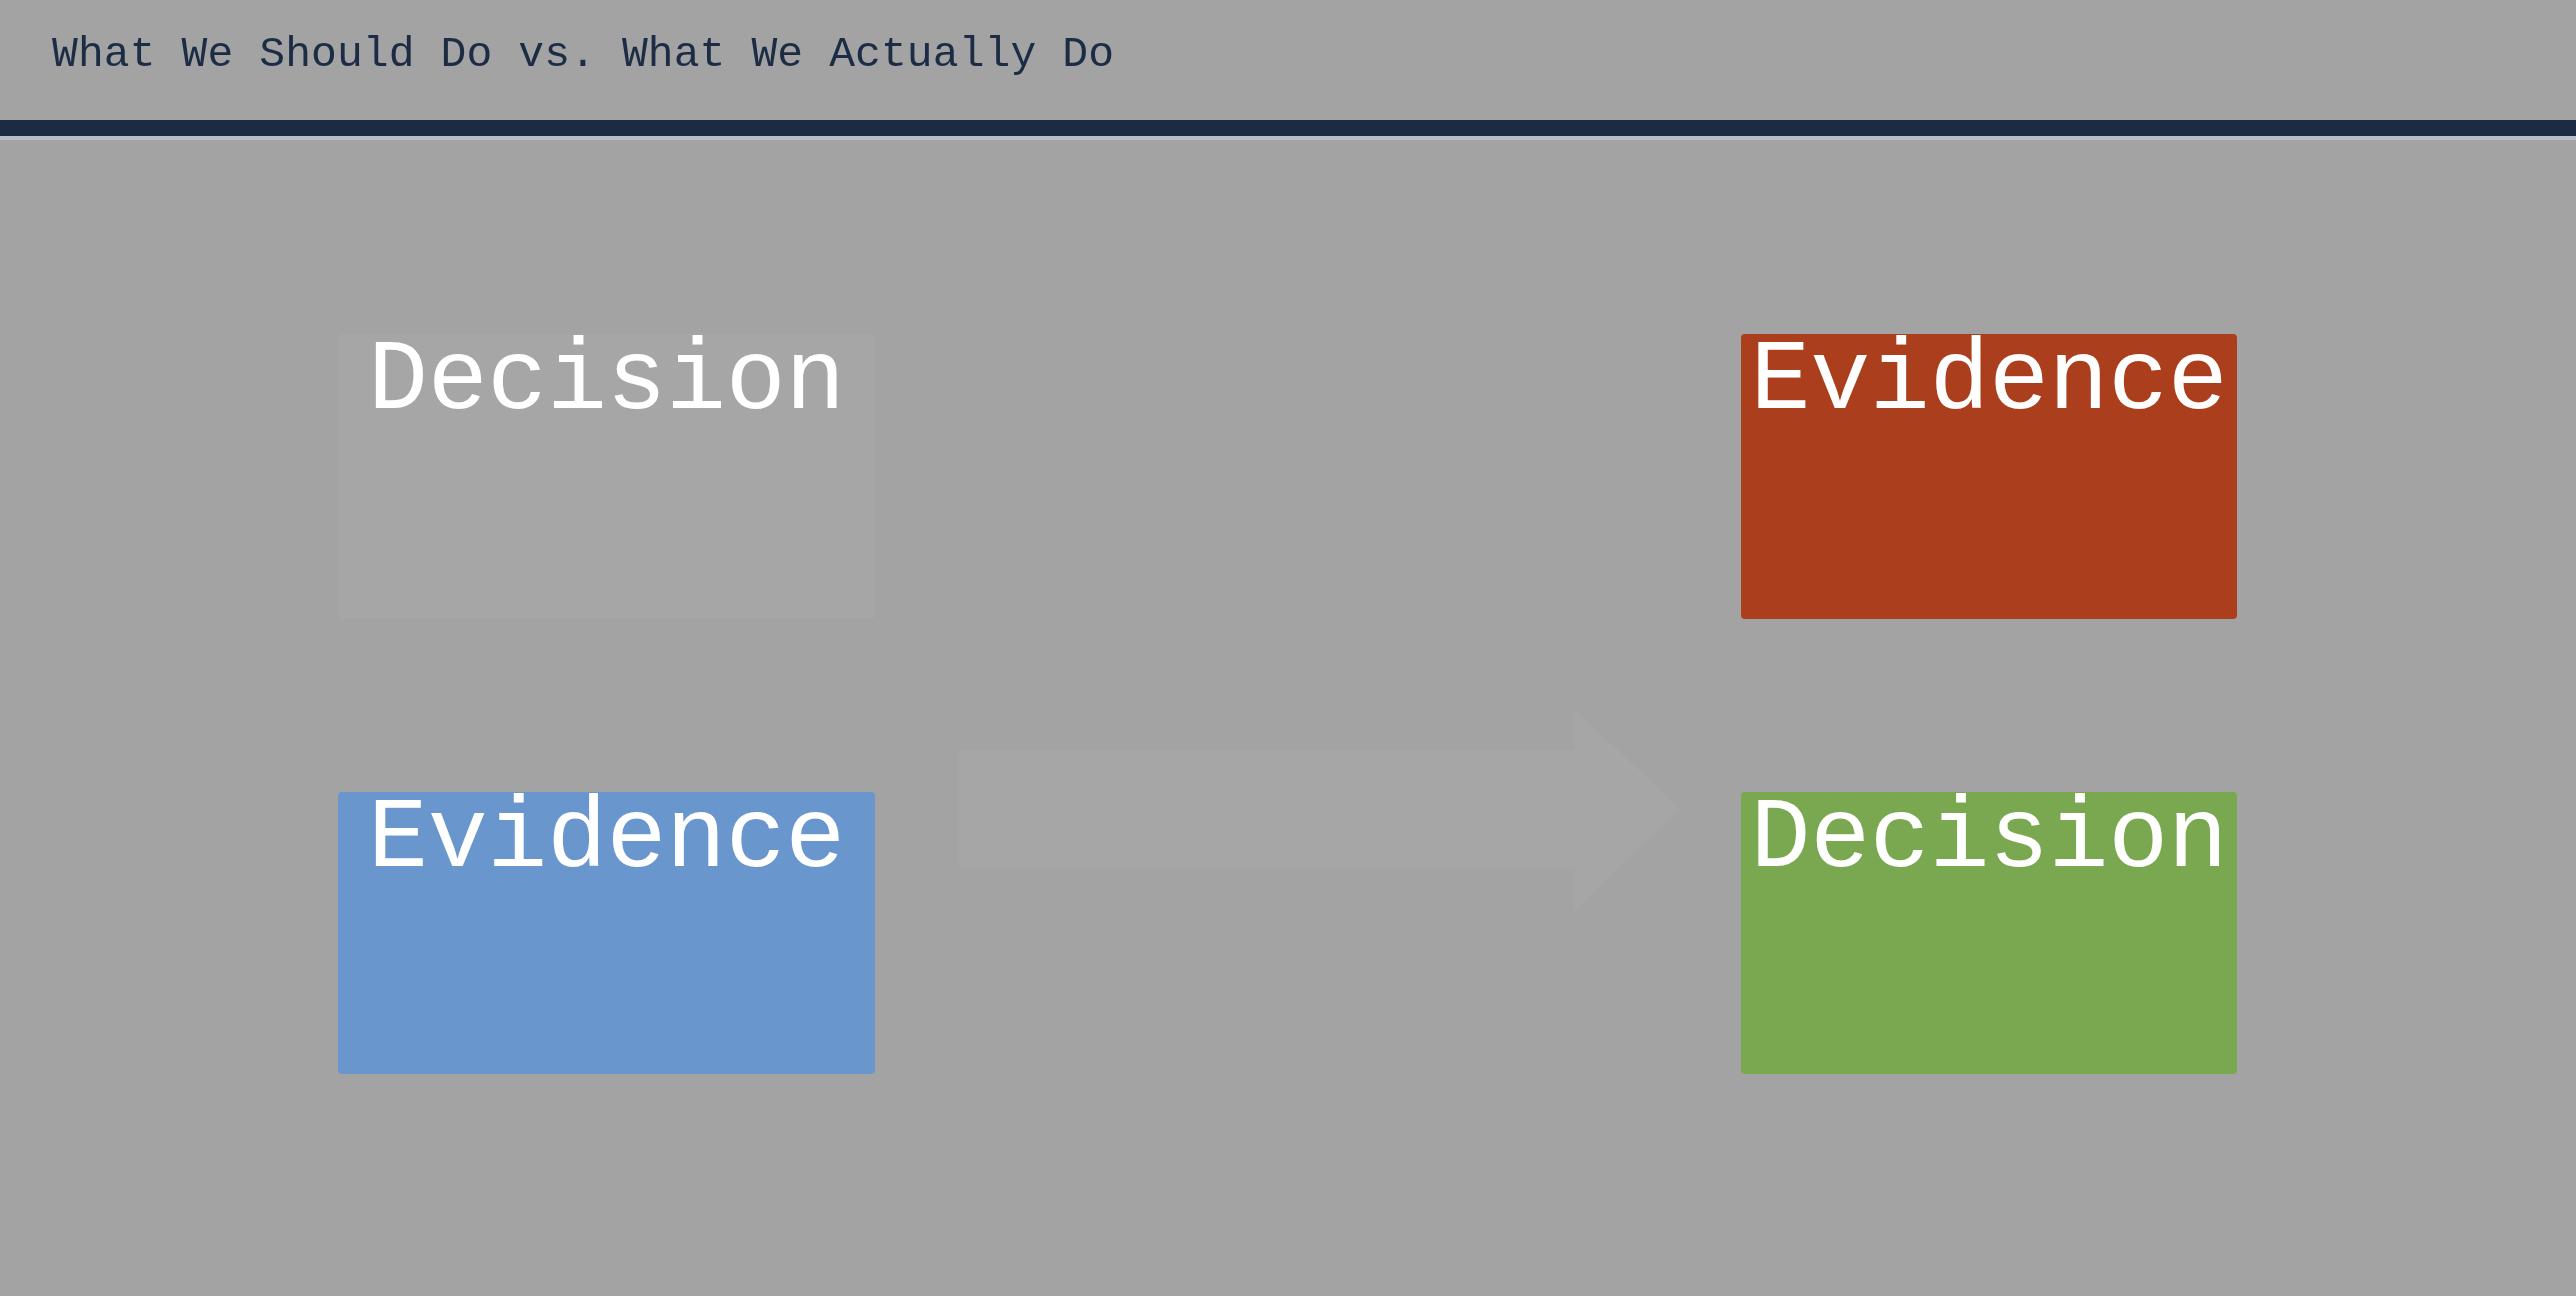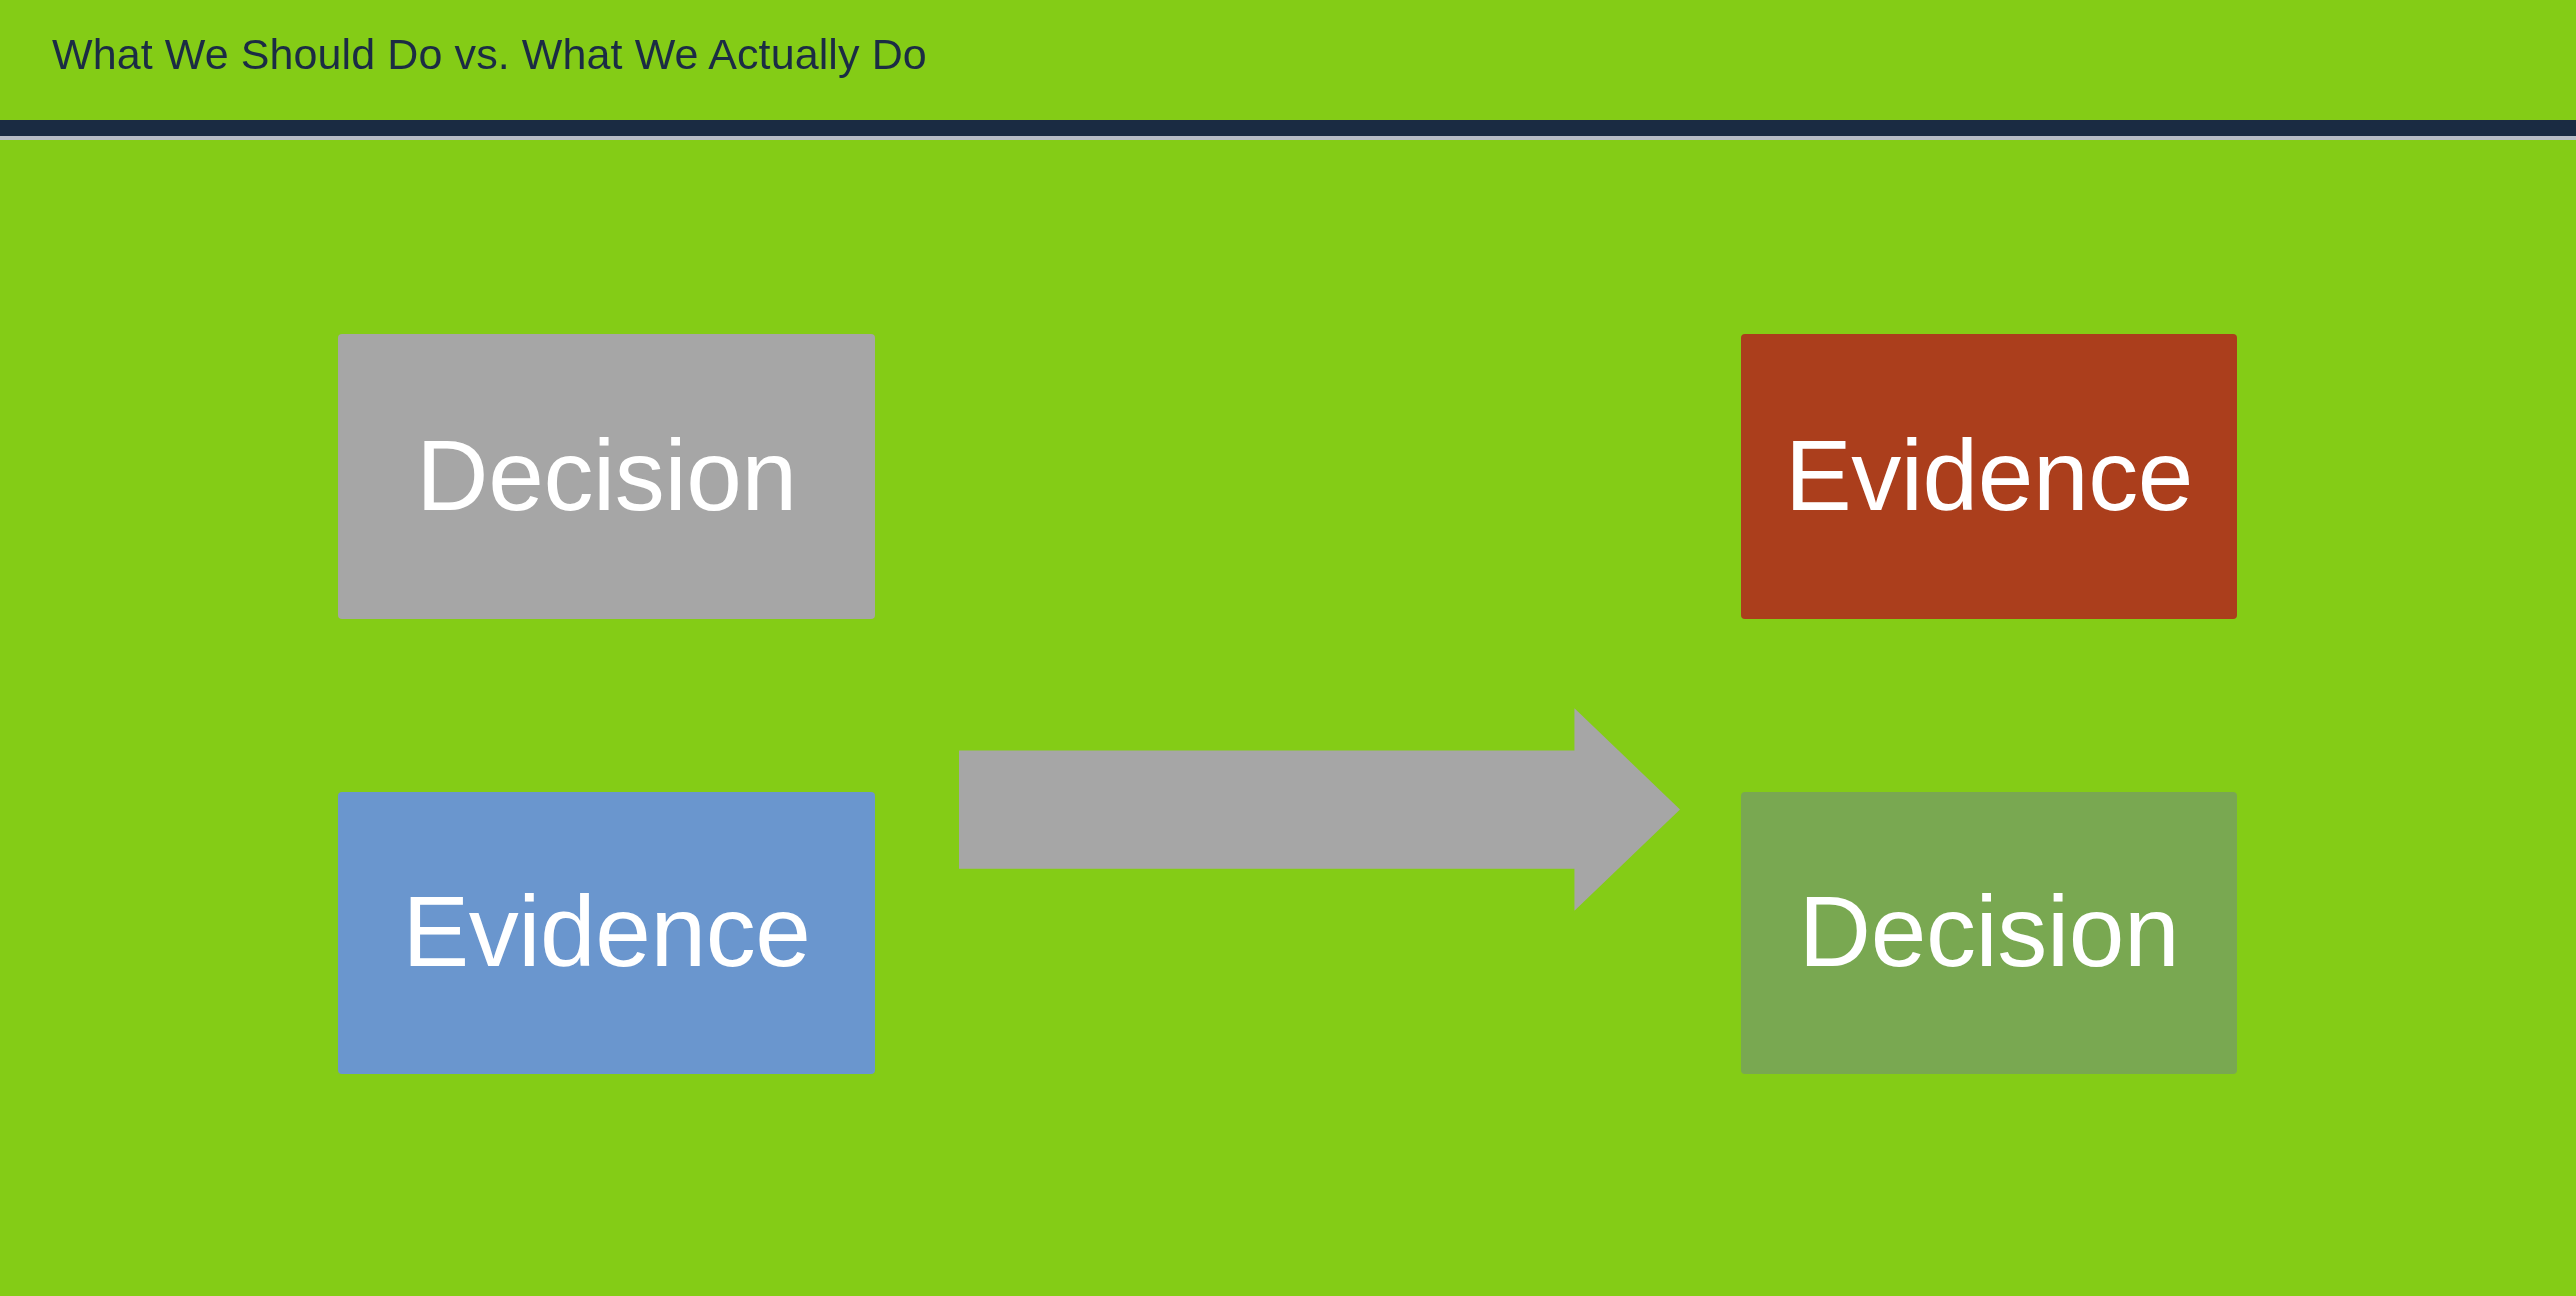--- a/index.html
+++ b/index.html
@@ -65,21 +65,21 @@
   }
   .row-should { top: 334px; height: 285px; }
   .row-actual { top: 792px; height: 282px; }
 
   .node {
     position: absolute;
     top: 0;
     height: 100%;
     border-radius: 4px;
     display: flex;
-    align-items: center;
+    align-items: flex-start;
     justify-content: center;
     box-sizing: border-box;
   }
   .node-label {
     color: #ffffff;
     font-size: 100px;
     line-height: 1;
     font-weight: 400;
     letter-spacing: -0.4px;
     white-space: nowrap;
@@ -94,21 +94,21 @@
     position: absolute;
     left: 959px;
     width: 721px;
   }
   .arrow-should { top: 368px; height: 215px; }
   .arrow svg { display: block; width: 100%; height: 100%; }
 </style>
 </head>
 <body>
 
-<div class="slide" style="background: #84cc16;">
+<div class="slide" style="background: #a3a3a3; font-family: Liberation Mono, monospace;">
 
   <div class="slide-title" style="color: rgb(27, 44, 68);">What We Should Do vs. What We Actually Do</div>
 
   <div class="title-rule" style="background: rgb(26, 43, 66);"></div>
   <div class="title-rule-shadow"></div>
 
   <div class="diagram">
 
     <div class="row row-should">
 

